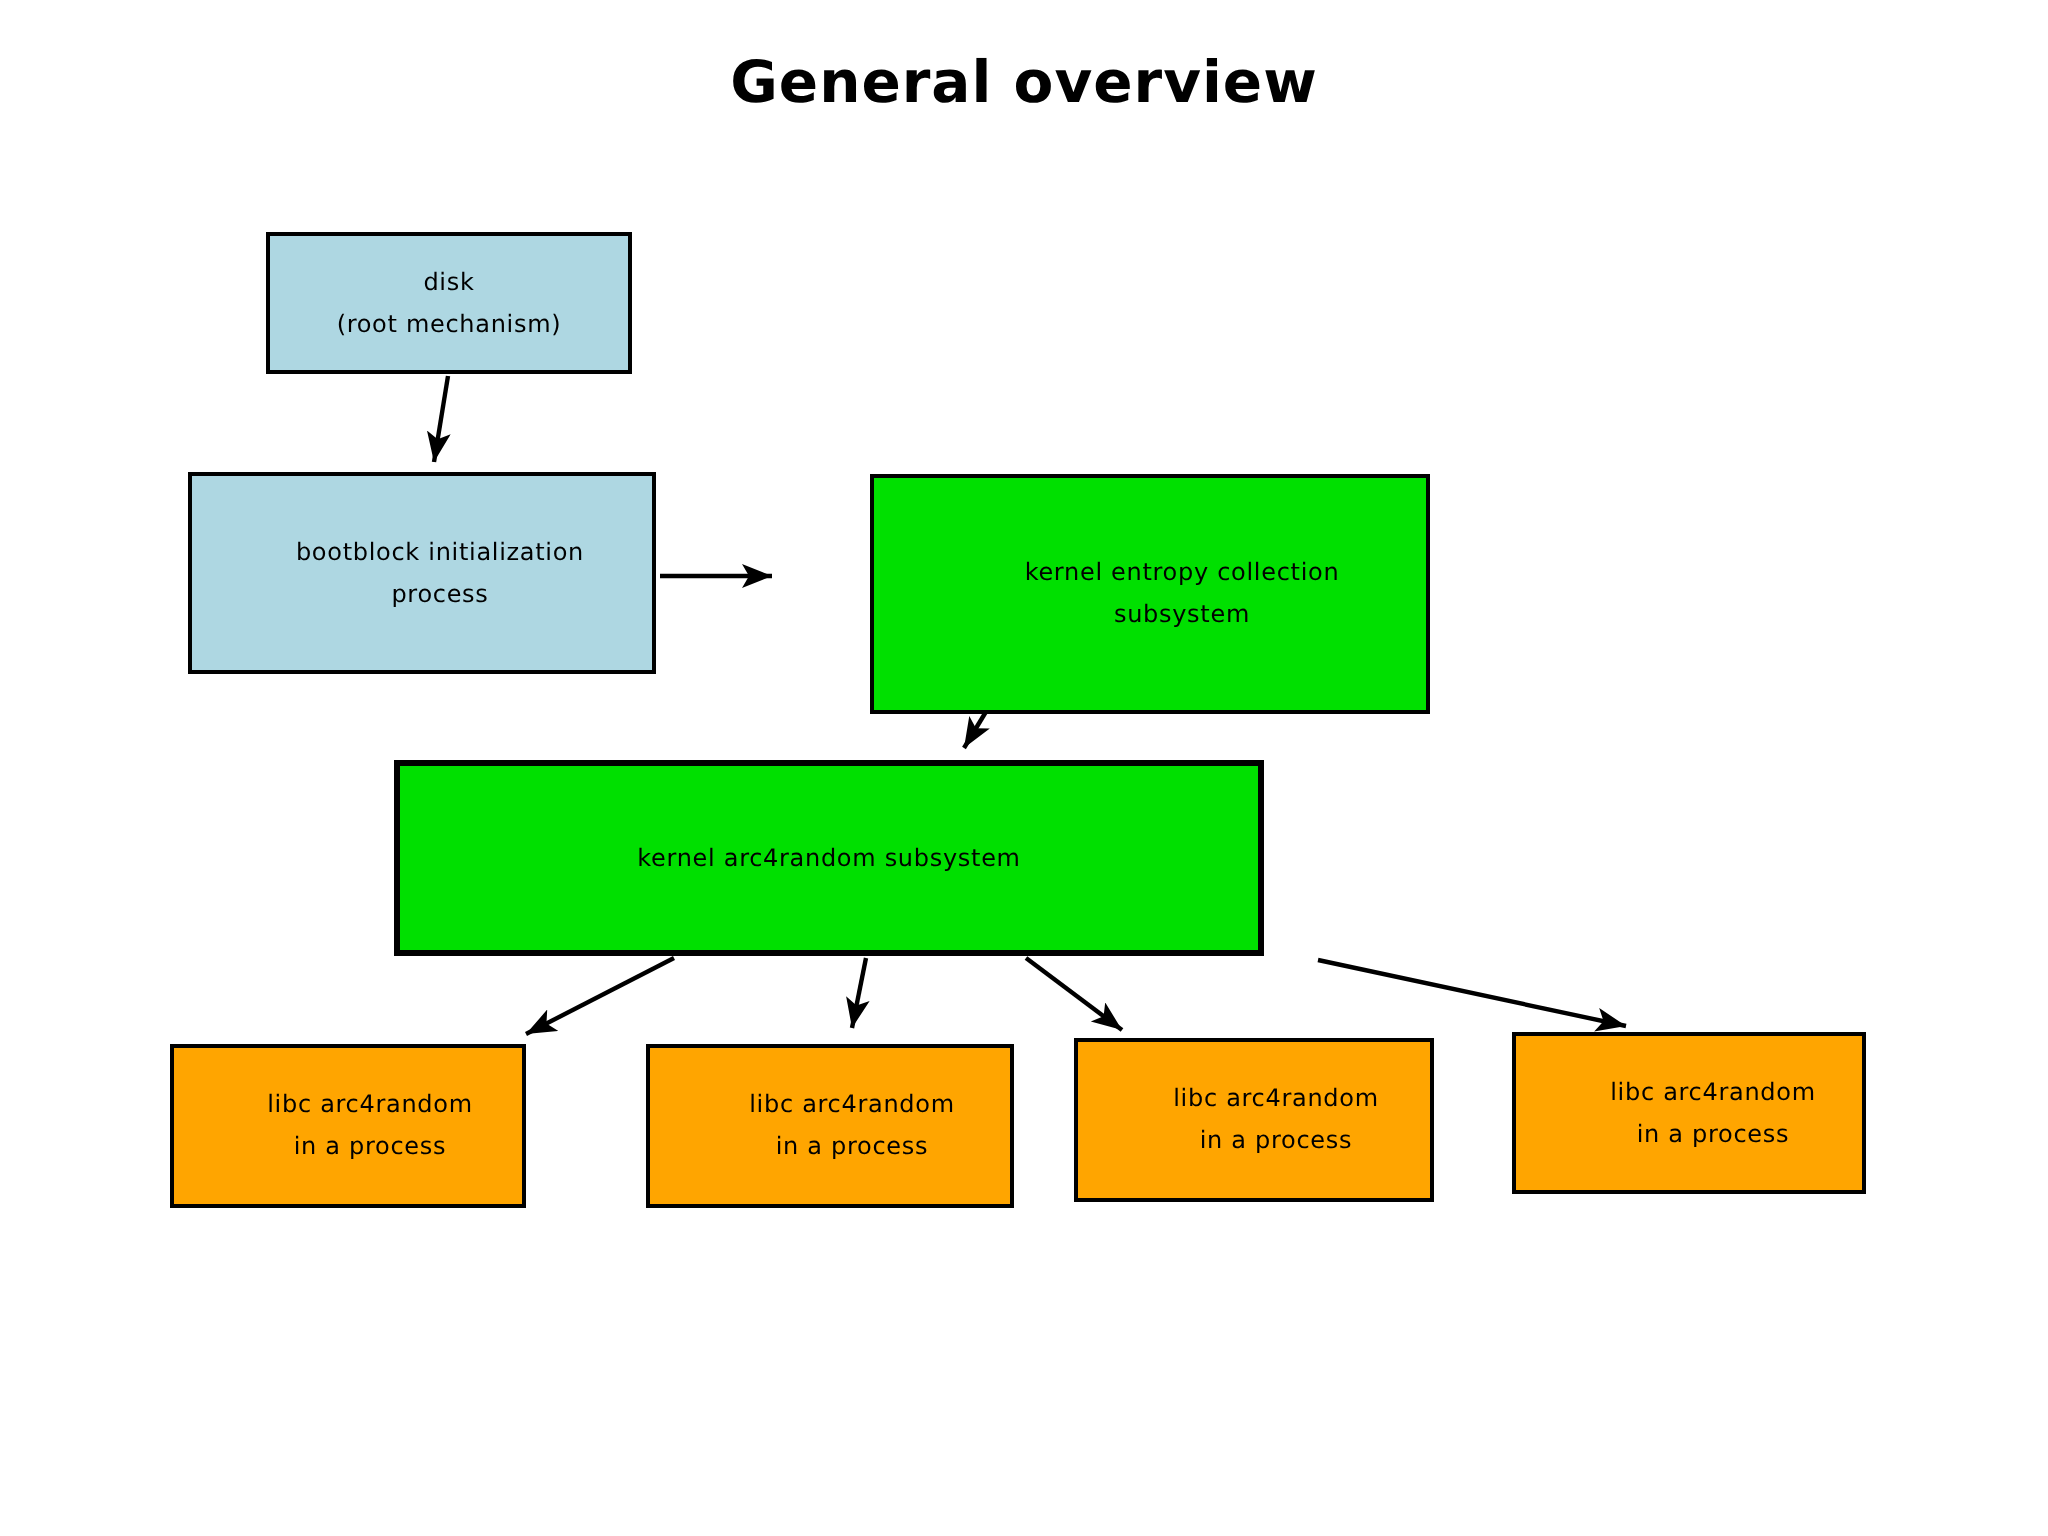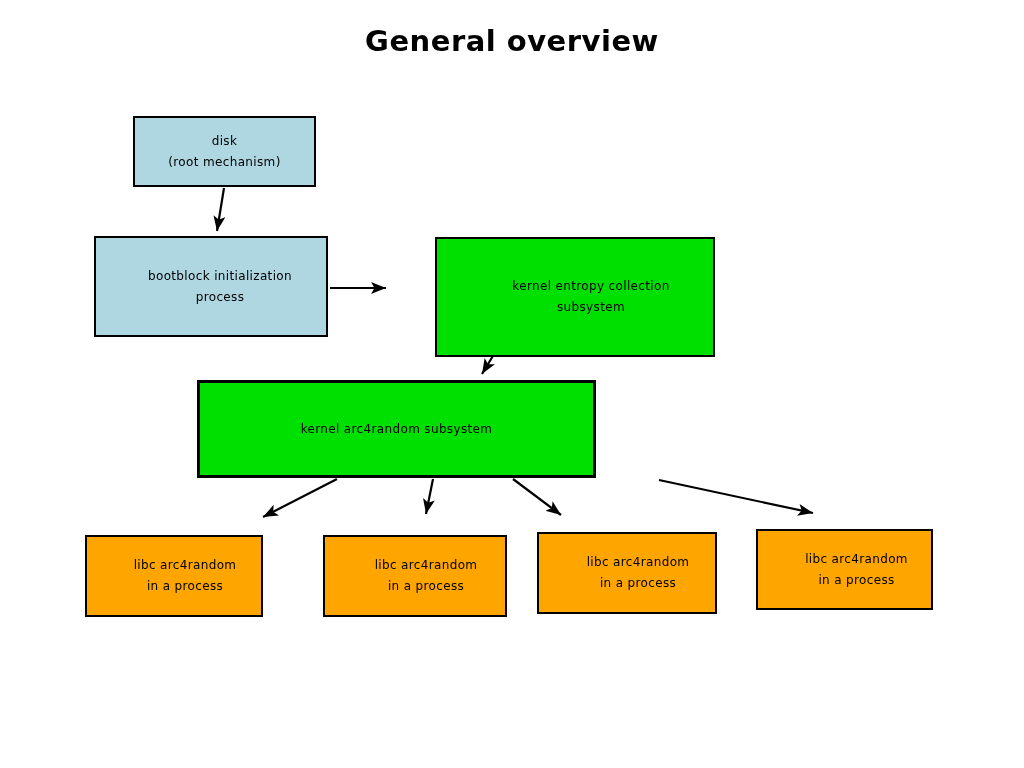--- a/index.html
+++ b/index.html
@@ -48,29 +48,29 @@
     display: flex;
     flex-direction: column;
     justify-content: center;
     font-size: 12px;
     letter-spacing: 0.35px;
     line-height: 21px;
     color: var(--text, #000000);
   }
   .box.blue   { background: var(--blue,   #aed7e2); }
   .box.green  { background: var(--green,  #00e000); }
-  .box.orange { background: var(--orange, #ffa500); margin-top: 13px; }
+  .box.orange { background: var(--orange, #ffa500); }
   .box.center { align-items: center; text-align: center; }
   .box.left   { align-items: center; text-align: left; }
   .box span { display: block; white-space: nowrap; }
 
   #node-disk       { left: 133px; top: 116px; width: 183px; height:  71px; }
   #node-bootblock  { left:  94px; top: 236px; width: 234px; height: 101px; padding-left: 18px; }
   #node-entropy    { left: 390px; top: 237px; width: 280px; height: 120px; padding-left: 32px; margin-left: 45px; }
-  #node-subsystem  { left: 197px; top: 380px; width: 399px; height:  98px; border-width: 3px; }
+  #node-subsystem  { left: 197px; top: 380px; width: 435px; height:  98px; border-width: 3px; }
   #node-libc-1     { left:  85px; top: 522px; width: 178px; height:  82px; padding-left: 22px; }
   #node-libc-2     { left: 323px; top: 522px; width: 184px; height:  82px; padding-left: 22px; }
   #node-libc-3     { left: 537px; top: 519px; width: 180px; height:  82px; padding-left: 22px; }
   #node-libc-4     { left: 756px; top: 516px; width: 177px; height:  81px; padding-left: 24px; }
 </style>
 </head>
 <body>
 
 <div class="canvas">
 

